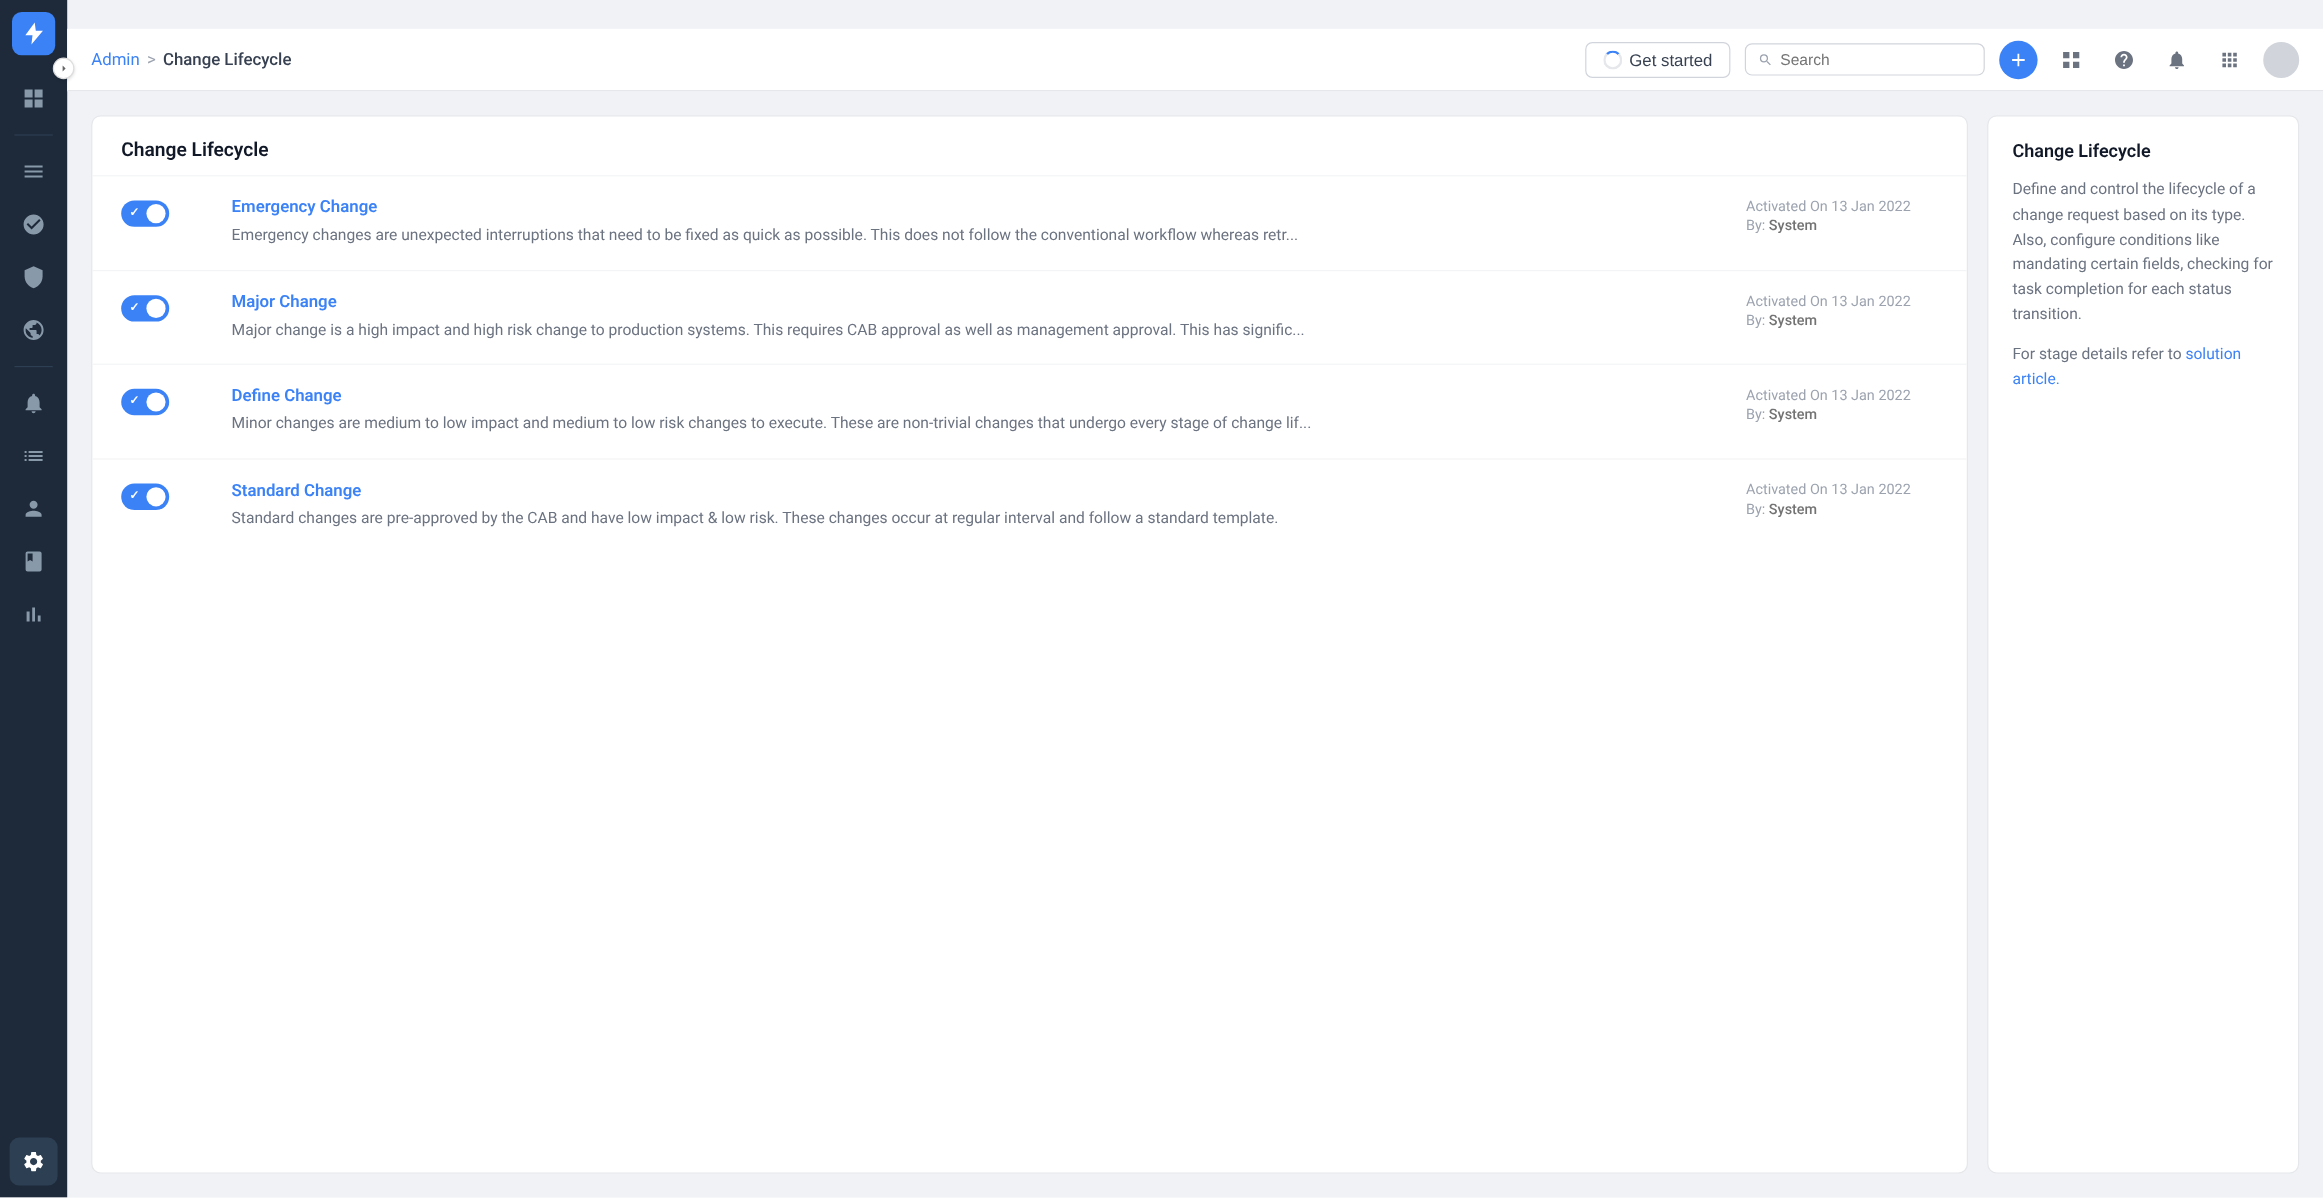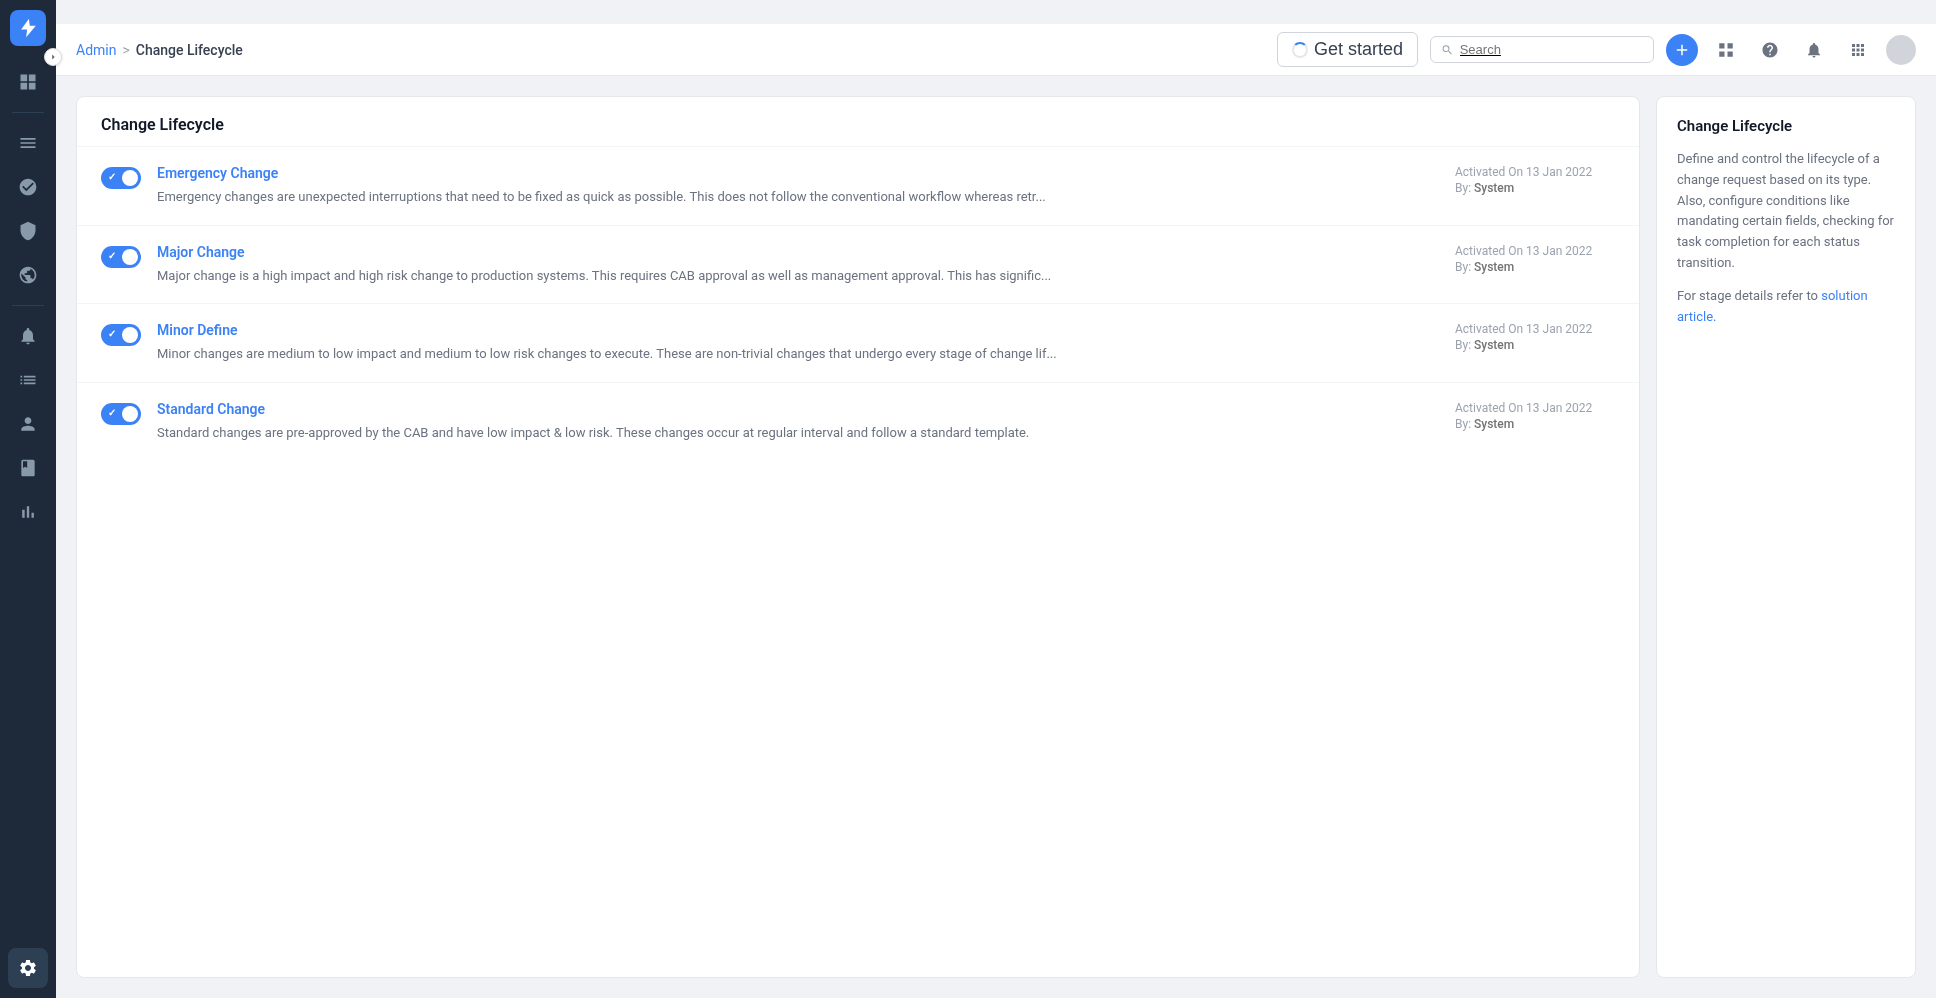--- a/index.html
+++ b/index.html
@@ -82,41 +82,40 @@
     .breadcrumb-admin { color: #3b82f6; cursor: pointer; }
     .breadcrumb-sep { color: #9ca3af; }
     .breadcrumb-current { color: #374151; font-weight: 500; }
     .topbar-spacer { flex: 1; }
     .get-started-btn {
       display: flex; align-items: center; gap: 6px;
       padding: 6px 14px;
       border: 1px solid #d1d5db;
       border-radius: 6px;
       background: #fff;
-      font-size: 18px;
+      font-size: 14px;
       color: #374151;
       cursor: pointer;
     }
     .get-started-btn .spinner {
       width: 16px; height: 16px;
       border: 2px solid #e5e7eb;
       border-top-color: #3b82f6;
       border-radius: 50%;
       animation: spin 1s linear infinite;
     }
     @keyframes spin { to { transform: rotate(360deg); } }
     .search-box {
       display: flex; align-items: center;
       border: 1px solid #d1d5db;
       border-radius: 6px;
       padding: 5px 10px;
       gap: 6px;
       background: #fff;
-      width: 224px;
-      text-decoration: underline;
+      width: 200px;
     }
     .search-box svg { width: 14px; height: 14px; fill: #9ca3af; }
     .search-box input {
       border: none; outline: none;
       font-size: 13px; color: #374151;
       width: 100%;
       background: transparent;
     }
     .topbar-icon-btn {
       width: 32px; height: 32px;
@@ -196,21 +195,21 @@
       background: white;
       border-radius: 50%;
     }
     .toggle-switch .check {
       position: absolute;
       top: 4px; left: 7px;
       color: white;
       font-size: 10px;
       font-weight: bold;
     }
-    .item-content { flex: 1; min-width: 0; }
+    .item-content { flex: 1; min-width: 0; margin-left: 36px; }
     .item-title {
       font-size: 14px;
       font-weight: 600;
       color: #3b82f6;
       cursor: pointer;
       margin-bottom: 6px;
     }
     .item-desc {
       font-size: 13px;
       color: #6b7280;
@@ -427,21 +426,21 @@
         </div>
       </div>
 
       <div class="lifecycle-item">
         <div class="toggle-switch">
           <div class="track"></div>
           <div class="knob"></div>
           <span class="check">✓</span>
         </div>
         <div class="item-content">
-          <div class="item-title">Minor Define</div>
+          <div class="item-title">Define Change</div>
           <div class="item-desc">Minor changes are medium to low impact and medium to low risk changes to execute. These are non-trivial changes that undergo every stage of change lif...</div>
         </div>
         <div class="item-meta">
           <div class="item-meta-activated">Activated On 13 Jan 2022</div>
           <div class="item-meta-by">By: <span>System</span></div>
         </div>
       </div>
 
       <div class="lifecycle-item">
         <div class="toggle-switch">

